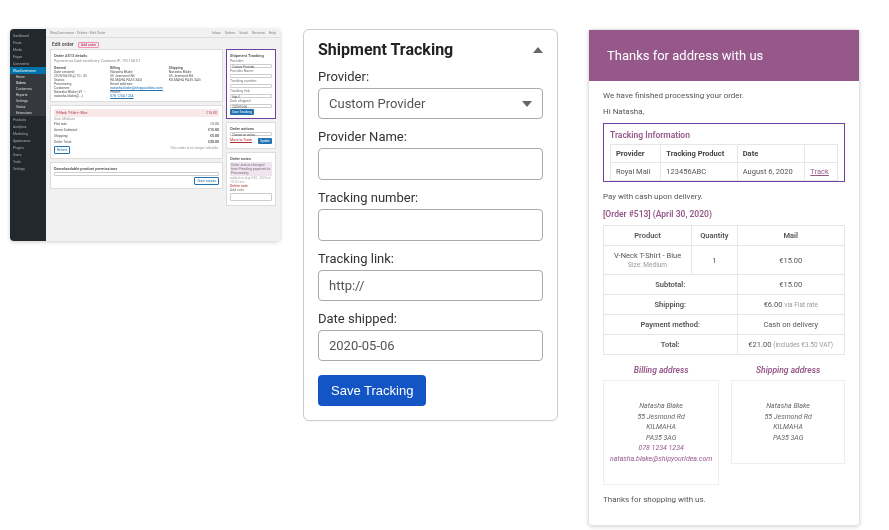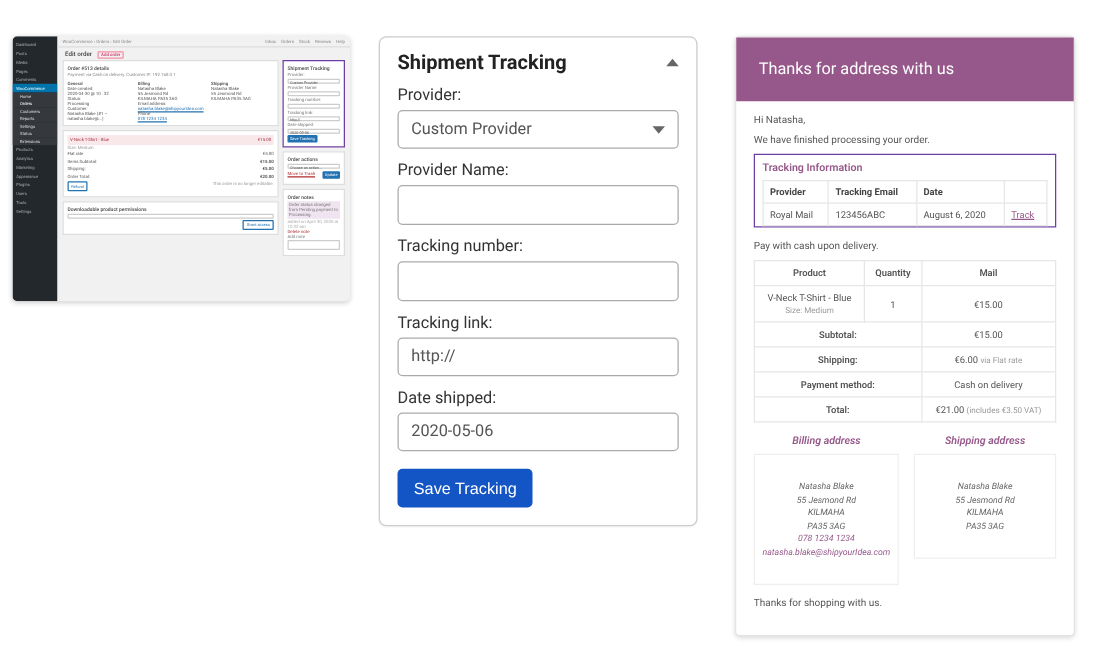--- a/index.html
+++ b/index.html
@@ -437,44 +437,45 @@
   <div class="control">
     <span>2020-05-06</span>
   </div>
 
   <button class="save-btn">Save Tracking</button>
 </div>
 
 <div class="email-panel">
   <div class="email-header">Thanks for address with us</div>
   <div class="email-body">
+    <p>We have finished processing your order.</p>
     <p>Hi Natasha,</p>
-    <p>We have finished processing your order.</p>
 
     <div class="tinfo">
       <div class="tinfo-title">Tracking Information</div>
       <table>
         <tbody>
             <tr>
           <th>Provider</th>
-          <th>Tracking Email</th>
+          <th>Tracking Product</th>
           <th>Date</th>
           <th></th>
         </tr>
         <tr>
           <td>Royal Mail</td>
           <td>123456ABC</td>
           <td>August 6, 2020</td>
           <td><span class="track-link">Track</span></td>
         </tr>
       </tbody>
         </table>
     </div>
 
     <p>Pay with cash upon delivery.</p>
+    <div class="order-heading">[Order #513] (April 30, 2020)</div>
 
     <table class="ordert">
       <tbody>
           <tr>
         <th>Product</th>
         <th>Quantity</th>
         <th>Mail</th>
       </tr>
       <tr>
         <td>

